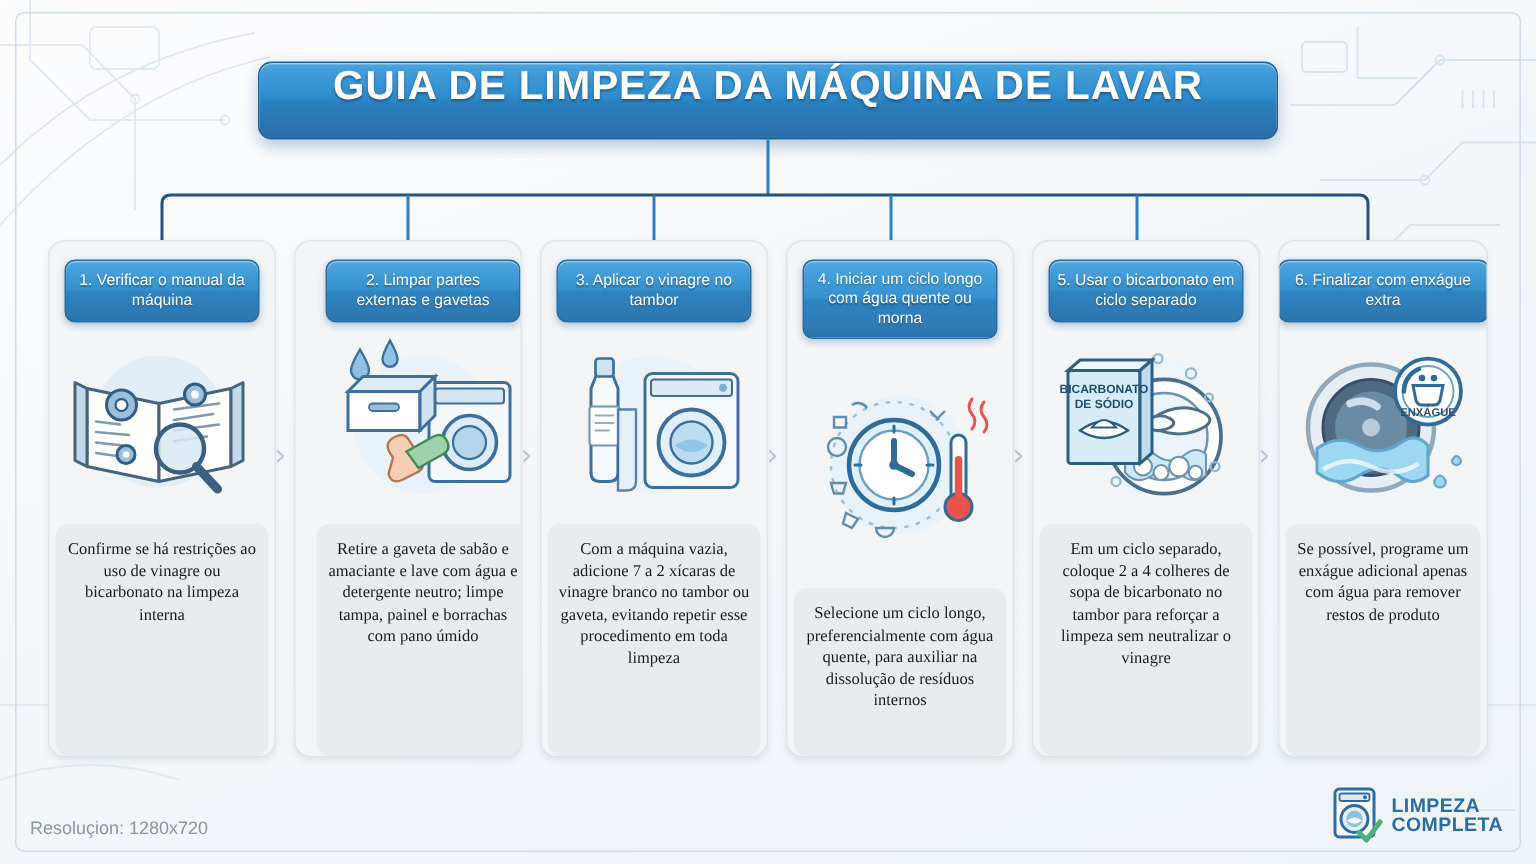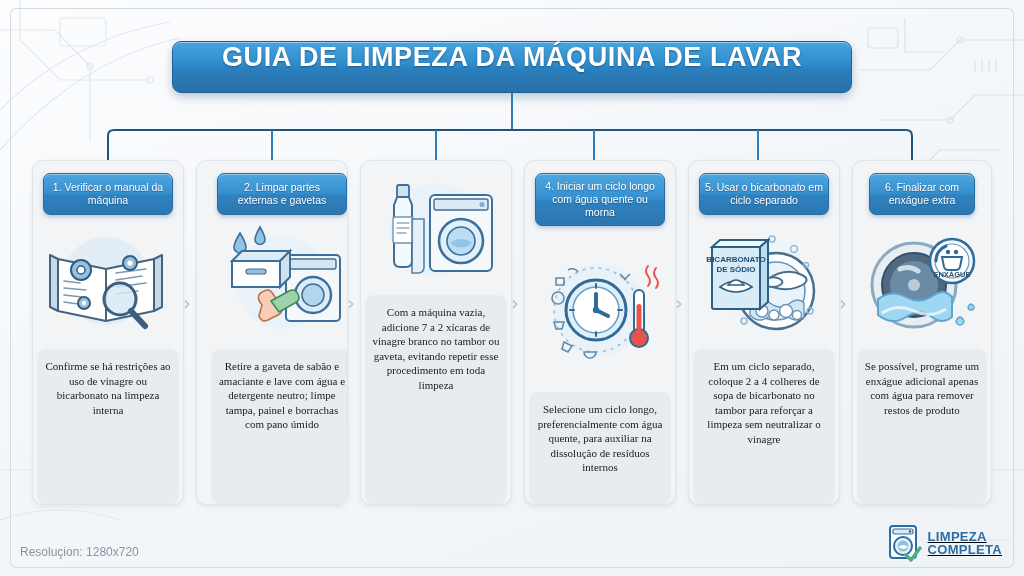--- a/index.html
+++ b/index.html
@@ -93,21 +93,21 @@
     font-size: 10.5px;
     font-weight: normal;
     line-height: 13px;
     text-align: center;
     padding: 6px 5px;
     text-shadow: 0 1px 1px rgba(10,50,85,0.5);
     display: flex;
     align-items: center;
     justify-content: center;
   }
-  .card.c6 .card-header { width: 106px; }
+  .card.c6 .card-header { width: 141px; }
 
   .illus {
     width: 132px;
     height: 118px;
     margin-top: 10px;
     position: relative;
   }
   .illus svg { width: 132px; height: 118px; display: block; }
 
   .card-body {
@@ -152,21 +152,20 @@
     color: #8b949d;
   }
 
   .logo {
     position: absolute;
     right: 22px;
     bottom: 14px;
     display: flex;
     align-items: center;
     gap: 6px;
-    text-decoration: underline;
   }
   .logo-text {
     color: #2b6ca3;
     font-size: 13px;
     font-weight: bold;
     line-height: 13.5px;
     letter-spacing: 0.3px;
   }
 </style>
 </head>
@@ -277,20 +276,21 @@
         <path d="M64,36 L74,26 L74,52 L64,62 Z" fill="#cfe1ef" stroke="#3c6f9c" stroke-width="2"></path>
         <rect x="30" y="44" width="20" height="5" rx="2.5" fill="#9cc0dc" stroke="#3c6f9c" stroke-width="1.2"></rect>
         <path d="M46,80 q-8,-10 2,-14 q6,-3 9,3 l8,12 q3,6 -3,9 l-10,5 q-7,3 -9,-4 Z" fill="#f7cdb6" stroke="#b5764f" stroke-width="1.6"></path>
         <path d="M55,76 l18,-10 q6,-3 9,3 q3,6 -3,9 l-16,9 Z" fill="#9fd2a8" stroke="#3f8a5a" stroke-width="1.6"></path>
       </svg>
     </div>
     <div class="card-body">Retire a gaveta de sabão e amaciante e lave com água e detergente neutro; limpe tampa, painel e borrachas com pano úmido</div>
   </div>
 
   <div class="card c3">
+    <div class="card-header">3. Aplicar o vinagre no tambor</div>
     <div class="illus">
       <svg viewBox="0 0 132 118">
         <circle cx="66" cy="58" r="46" fill="#eaf2f9"></circle>
         <rect x="60" y="24" width="62" height="76" rx="5" fill="#f6f9fc" stroke="#3c6f9c" stroke-width="2"></rect>
         <rect x="64" y="28" width="54" height="11" rx="2" fill="#dbeaf5" stroke="#3c6f9c" stroke-width="1.4"></rect>
         <circle cx="112" cy="33.5" r="2.6" fill="#7fb0d4"></circle>
         <circle cx="91" cy="70" r="22" fill="#dff0fa" stroke="#3c6f9c" stroke-width="2.6"></circle>
         <circle cx="91" cy="70" r="14" fill="#bbdcf1" stroke="#3c6f9c" stroke-width="1.6"></circle>
         <path d="M80,72 q11,-8 22,0 q-11,9 -22,0 Z" fill="#8fc6e8"></path>
         <path d="M24,34 l4,-10 l10,0 l4,10 l0,56 q0,6 -6,6 l-6,0 q-6,0 -6,-6 Z" fill="#f4f9fd" stroke="#3c6f9c" stroke-width="2"></path>

